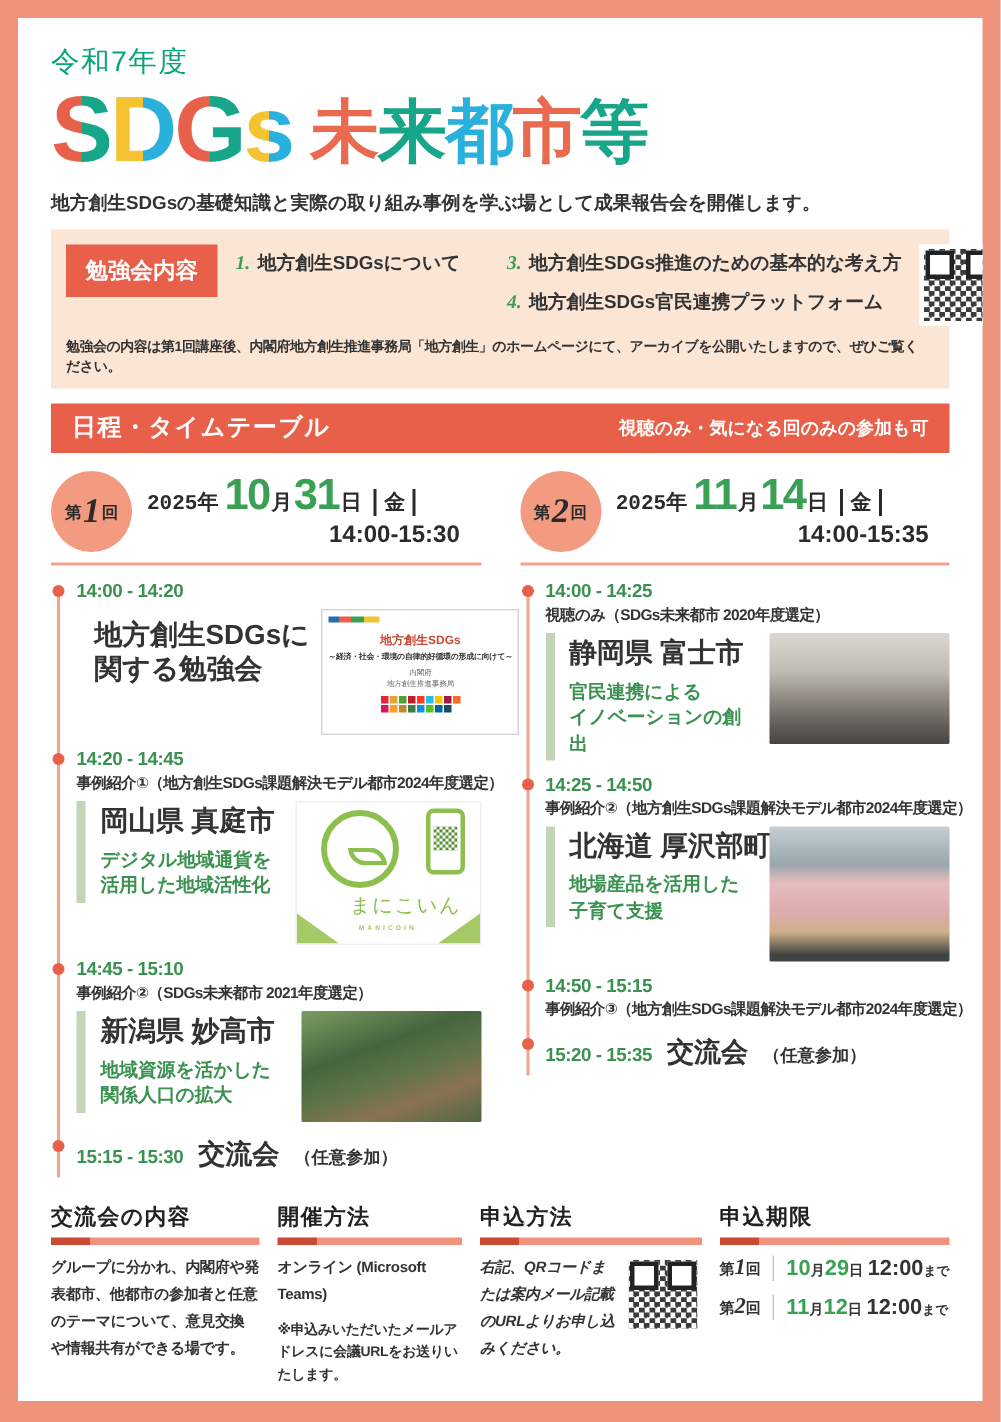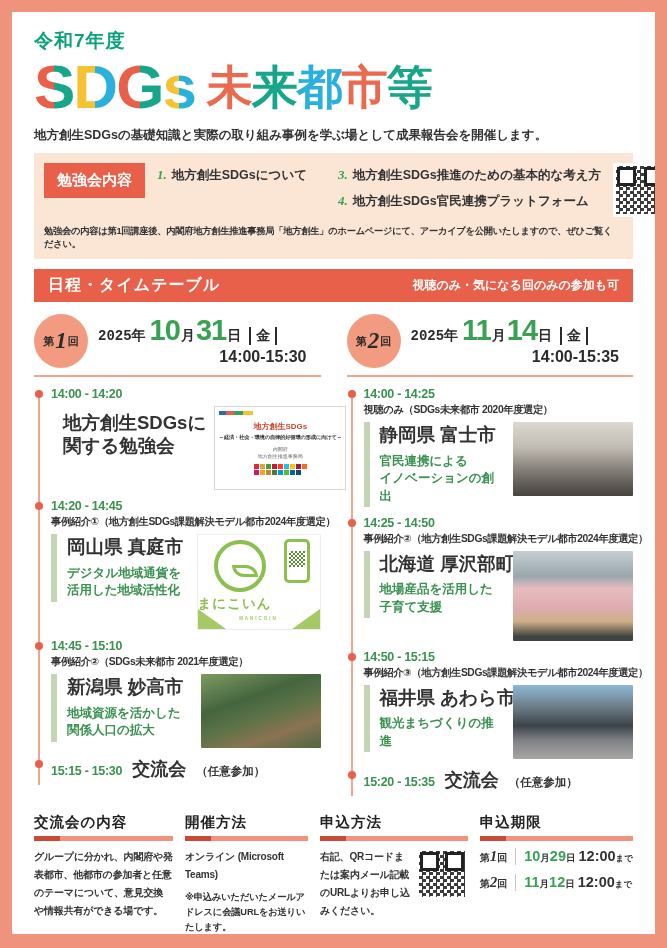--- a/index.html
+++ b/index.html
@@ -2,21 +2,21 @@
 <html><head>
 <meta charset="utf-8">
 <style>
   * { margin:0; padding:0; box-sizing:border-box; }
   html,body { width:667px; height:948px; }
   body { font-family:"Liberation Sans","DejaVu Sans",sans-serif; background:#F0937C; position:relative; }
   .frame { position:absolute; inset:0; padding:12px 12px 14px 12px; }
   .card { background:#ffffff; width:100%; height:100%; padding:16px 22px 10px 22px; overflow:hidden; }
 
   
-  .era { color:#0BA37B; font-size:19px; font-weight:700; letter-spacing:1px; }
+  .era { color:#0BA37B; font-size:19px; font-weight:400; letter-spacing:1px; }
   .logo-row { display:flex; align-items:center; gap:12px; margin-top:2px; }
   .sdgs { display:flex; letter-spacing:-2px; }
   .sdgs span { font-size:62px; font-weight:800; line-height:1; -webkit-background-clip:text; background-clip:text; color:transparent; }
   .l-sg { background-image:linear-gradient(90deg,#E8604A 52%,#17A689 52%); }
   .l-yb { background-image:linear-gradient(90deg,#F5C332 52%,#29B0DC 52%); }
   .kanji { display:flex; letter-spacing:-1px; }
   .kanji span { font-size:46px; font-weight:800; line-height:1.15; }
   .k-red { color:#E96A4F; } .k-teal { color:#17A689; } .k-cyan { color:#29B0DC; }
   .seika { border-left:5px solid #E8604A; border-right:5px solid #E8604A; color:#E8604A;
            font-size:26px; font-weight:800; line-height:1.12; padding:2px 8px; letter-spacing:2px; }
@@ -93,37 +93,37 @@
   .sdg-grid i:nth-child(13){background:#3F7E44}.sdg-grid i:nth-child(14){background:#0A97D9}
   .sdg-grid i:nth-child(15){background:#56C02B}.sdg-grid i:nth-child(16){background:#00689D}
   .sdg-grid i:nth-child(17){background:#19486A}.sdg-grid i:nth-child(18){background:#ffffff}
 
   .manicoin { width:124px; height:96px; background:#fff; border:1px solid #eee; position:relative; flex-shrink:0; overflow:hidden; }
   .mc-circle { position:absolute; left:16px; top:5px; width:52px; height:52px; border:4px solid #8CBF4E; border-radius:50%; }
   .mc-leaf { position:absolute; left:34px; top:30px; width:26px; height:12px; border:3px solid #8CBF4E; border-radius:0 14px 0 14px; background:#fff; }
   .mc-phone { position:absolute; right:10px; top:4px; width:26px; height:44px; border:3px solid #8CBF4E; border-radius:5px; background:#fff; }
   .mc-screen { position:absolute; right:15px; top:16px; width:16px; height:16px;
                background-image:repeating-conic-gradient(#5a8f3a 0% 25%, #ffffff 0% 50%); background-size:4px 4px; }
-  .mc-text { position:absolute; left:0; right:12px; bottom:16px; text-align:left; color:#8CBF4E; font-weight:700; font-size:13.5px; letter-spacing:1px; }
+  .mc-text { position:absolute; left:0; right:12px; bottom:16px; text-align:right; color:#8CBF4E; font-weight:400; font-size:13.5px; letter-spacing:1px; }
   .mc-sub { position:absolute; left:0; right:0; bottom:8px; text-align:center; color:#A5C964; font-weight:700; font-size:4.5px; letter-spacing:2px; }
   .mc-tri-l { position:absolute; left:0; bottom:0; width:0; height:0; border-style:solid; border-width:20px 0 0 28px; border-color:transparent transparent transparent #A5C964; }
   .mc-tri-r { position:absolute; right:0; bottom:0; width:0; height:0; border-style:solid; border-width:0 0 20px 28px; border-color:transparent transparent #A5C964 transparent; }
 
   .exchange { display:flex; align-items:baseline; gap:10px; margin-top:2px; }
   .ex-title { font-size:18px; font-weight:800; color:#333; }
   .ex-note { font-size:11.5px; font-weight:800; color:#333; }
 
   
   .info-row { display:flex; gap:12px; margin-top:12px; }
   .info-col h3 { font-size:14.5px; font-weight:800; color:#222; letter-spacing:1px; }
   .info-underline { height:5px; background:linear-gradient(90deg,#C84A35 0 26px,#F0937C 26px); margin:4px 0 7px 0; }
   .info-body { font-size:10px; font-weight:800; color:#333; line-height:1.8; letter-spacing:-0.2px; }
   .info-note { font-size:9.3px; font-weight:800; color:#333; line-height:1.6; margin-top:6px; letter-spacing:-0.2px; }
   .w1 { width:158px; } .w2 { width:140px; } .w3 { width:168px; } .w4 { width:155px; }
-  .apply-flex { display:flex; gap:5px; align-items:flex-start; }
+  .apply-flex { display:flex; gap:5px; align-items:flex-start;font-style:italic; }
   .qr-sm { width:52px; height:52px; }
   .dl-row { display:flex; align-items:center; gap:8px; margin-bottom:9px;text-align:right; }
   .dl-badge { font-size:10px; font-weight:800; color:#333; white-space:nowrap; }
   .dl-badge .num { font-size:15px; font-style:italic; font-family:"Liberation Serif",serif; font-weight:700; }
   .dl-sep { width:1px; align-self:stretch; background:#c9c9c9; }
   .dl-date { display:flex; align-items:baseline; white-space:nowrap; }
   .dl-n { color:#3AA053; font-size:14.5px; font-weight:800; }
   .dl-u { color:#333; font-size:9.5px; font-weight:800; }
   .dl-t { color:#333; font-size:14.5px; font-weight:800; margin-left:3px; }
   .dl-s { color:#333; font-size:8.5px; font-weight:800; }
@@ -338,29 +338,20 @@
                 <div>子育て支援</div>
               </div>
             </div>
             <div class="photo ph-assabu" style="height:90px;"></div>
           </div>
         </div>
 
         <div class="t-item">
           <div class="t-time">14:50 - 15:15</div>
           <div class="t-label">事例紹介③（地方創生SDGs課題解決モデル都市2024年度選定）</div>
-          <div class="case">
-            <div class="case-left">
-              <div class="city">福井県 あわら市</div>
-              <div class="topic">
-                <div>観光まちづくりの推進</div>
-              </div>
-            </div>
-            <div class="photo ph-awara"></div>
-          </div>
         </div>
 
         <div class="t-item">
           <div class="exchange">
             <span class="t-time">15:20 - 15:35</span>
             <span class="ex-title">交流会</span>
             <span class="ex-note">（任意参加）</span>
           </div>
         </div>
       </div>

